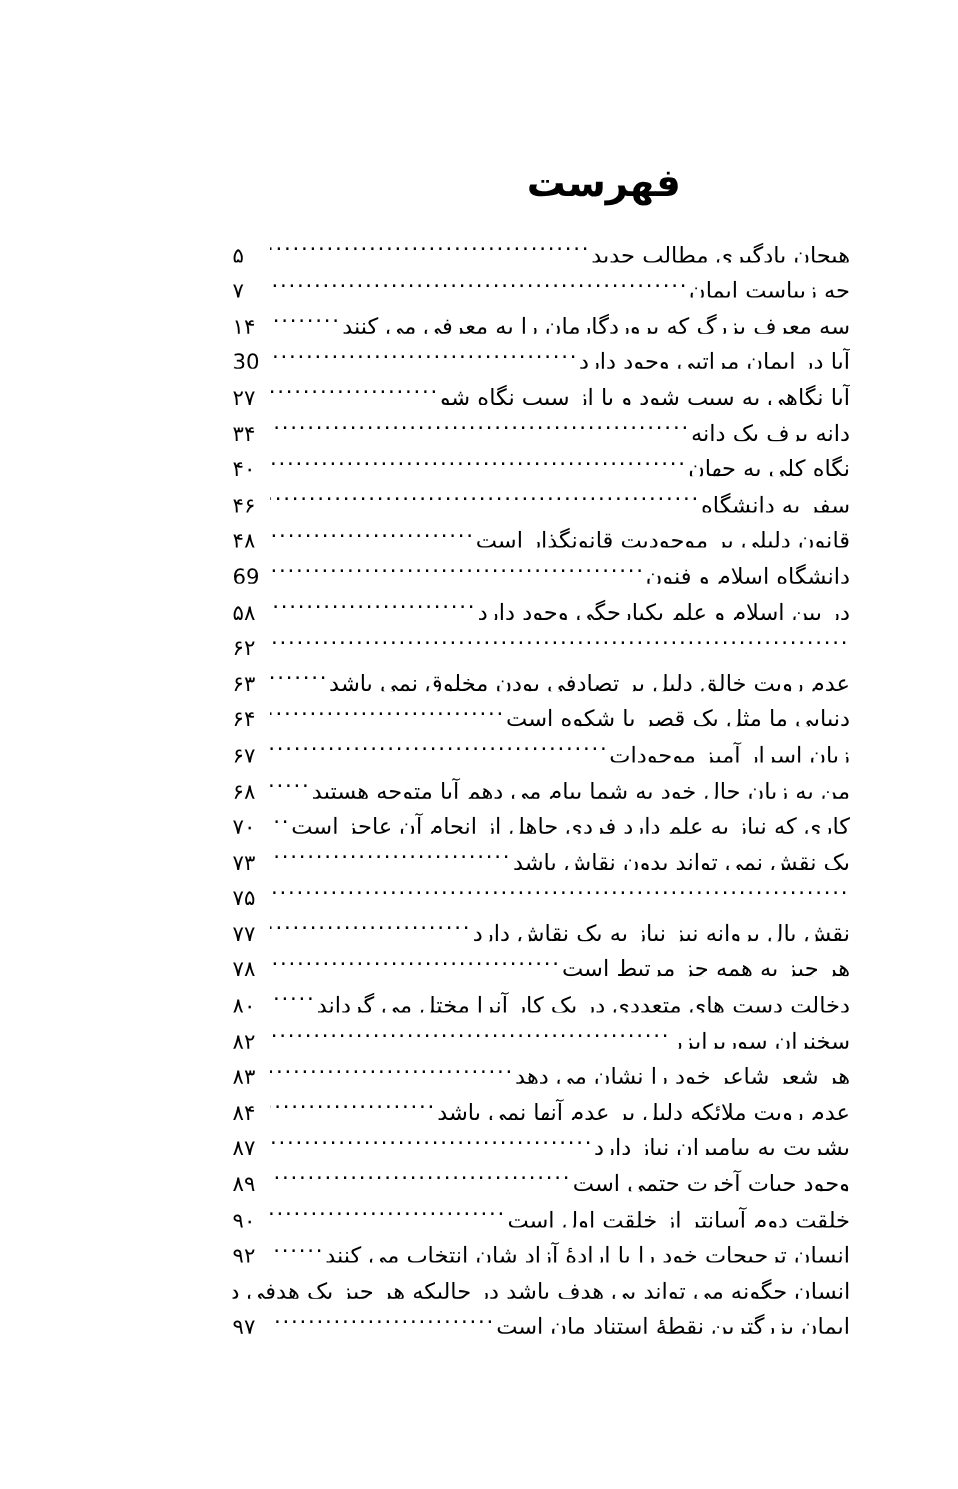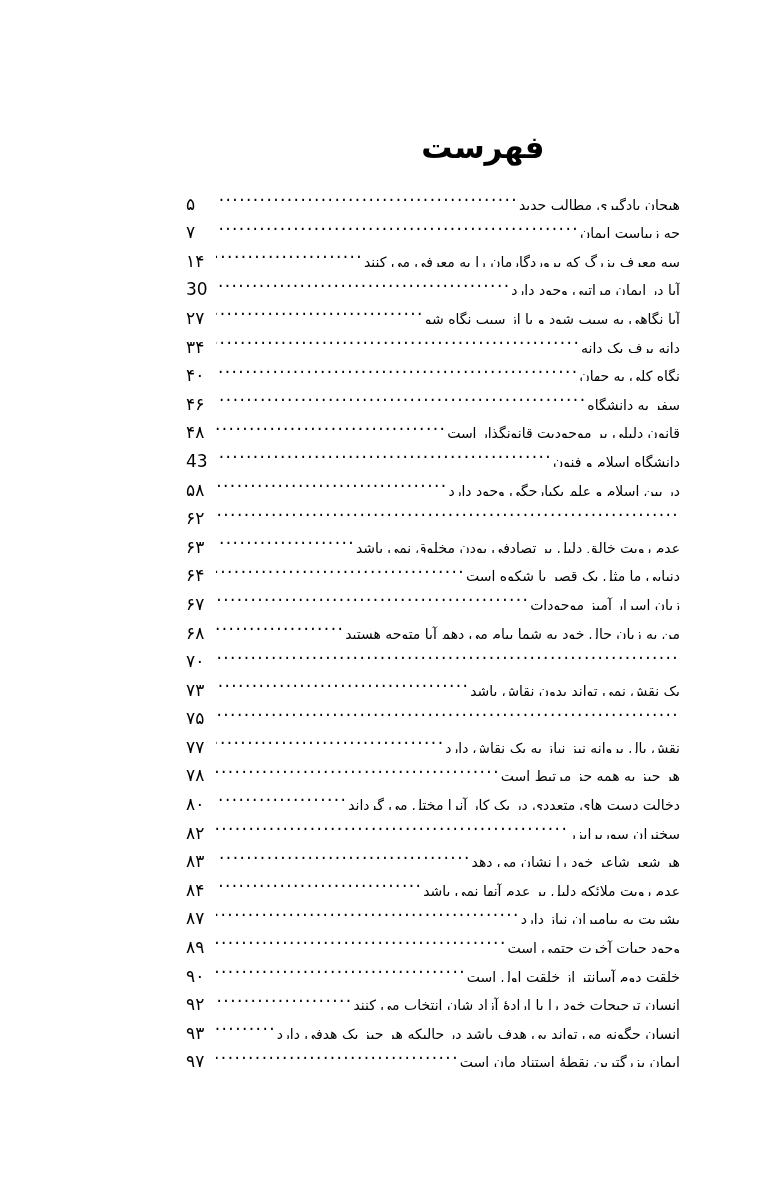--- a/index.html
+++ b/index.html
@@ -58,21 +58,21 @@
     font-size: 17px;
     line-height: 28.6px;
     white-space: nowrap;
     overflow: hidden;
   }
 
   .entry-title {
     flex: 0 0 auto;
     direction: rtl;
     unicode-bidi: isolate;
-    font-size: 14px;
+    font-size: 18px;
     letter-spacing: -0.1px;
   }
 
   .entry-dots {
     flex: 1 1 auto;
     overflow: hidden;
     margin: 0 1px;
     position: relative;
     height: 28.6px;
   }
@@ -149,21 +149,21 @@
         <span class="entry-page">۴۶</span>
       </div>
       <div class="toc-entry">
         <span class="entry-title">قانون دلیلی بر موجودیت قانونگذار است</span>
         <span class="entry-dots"></span>
         <span class="entry-page">۴۸</span>
       </div>
       <div class="toc-entry">
         <span class="entry-title">دانشگاه اسلام و فنون</span>
         <span class="entry-dots"></span>
-        <span class="entry-page">43</span>
+        <span class="entry-page">69</span>
       </div>
       <div class="toc-entry">
         <span class="entry-title">در بین اسلام و علم یکپارچگی وجود دارد</span>
         <span class="entry-dots"></span>
         <span class="entry-page">۵۸</span>
       </div>
       <div class="toc-entry">
         <span class="entry-dots"></span>
         <span class="entry-page">۶۲</span>
       </div>
@@ -181,20 +181,21 @@
         <span class="entry-title">زبان اسرار آمیز موجودات</span>
         <span class="entry-dots"></span>
         <span class="entry-page">۶۷</span>
       </div>
       <div class="toc-entry">
         <span class="entry-title">من به زبان حال خود به شما پیام می دهم آیا متوجه هستید</span>
         <span class="entry-dots"></span>
         <span class="entry-page">۶۸</span>
       </div>
       <div class="toc-entry">
+        <span class="entry-title">کاری که نیاز به علم دارد فردی جاهل از انجام آن عاجز است</span>
         <span class="entry-dots"></span>
         <span class="entry-page">۷۰</span>
       </div>
       <div class="toc-entry">
         <span class="entry-title">یک نقش نمی تواند بدون نقاش باشد</span>
         <span class="entry-dots"></span>
         <span class="entry-page">۷۳</span>
       </div>
       <div class="toc-entry">
         <span class="entry-dots"></span>

